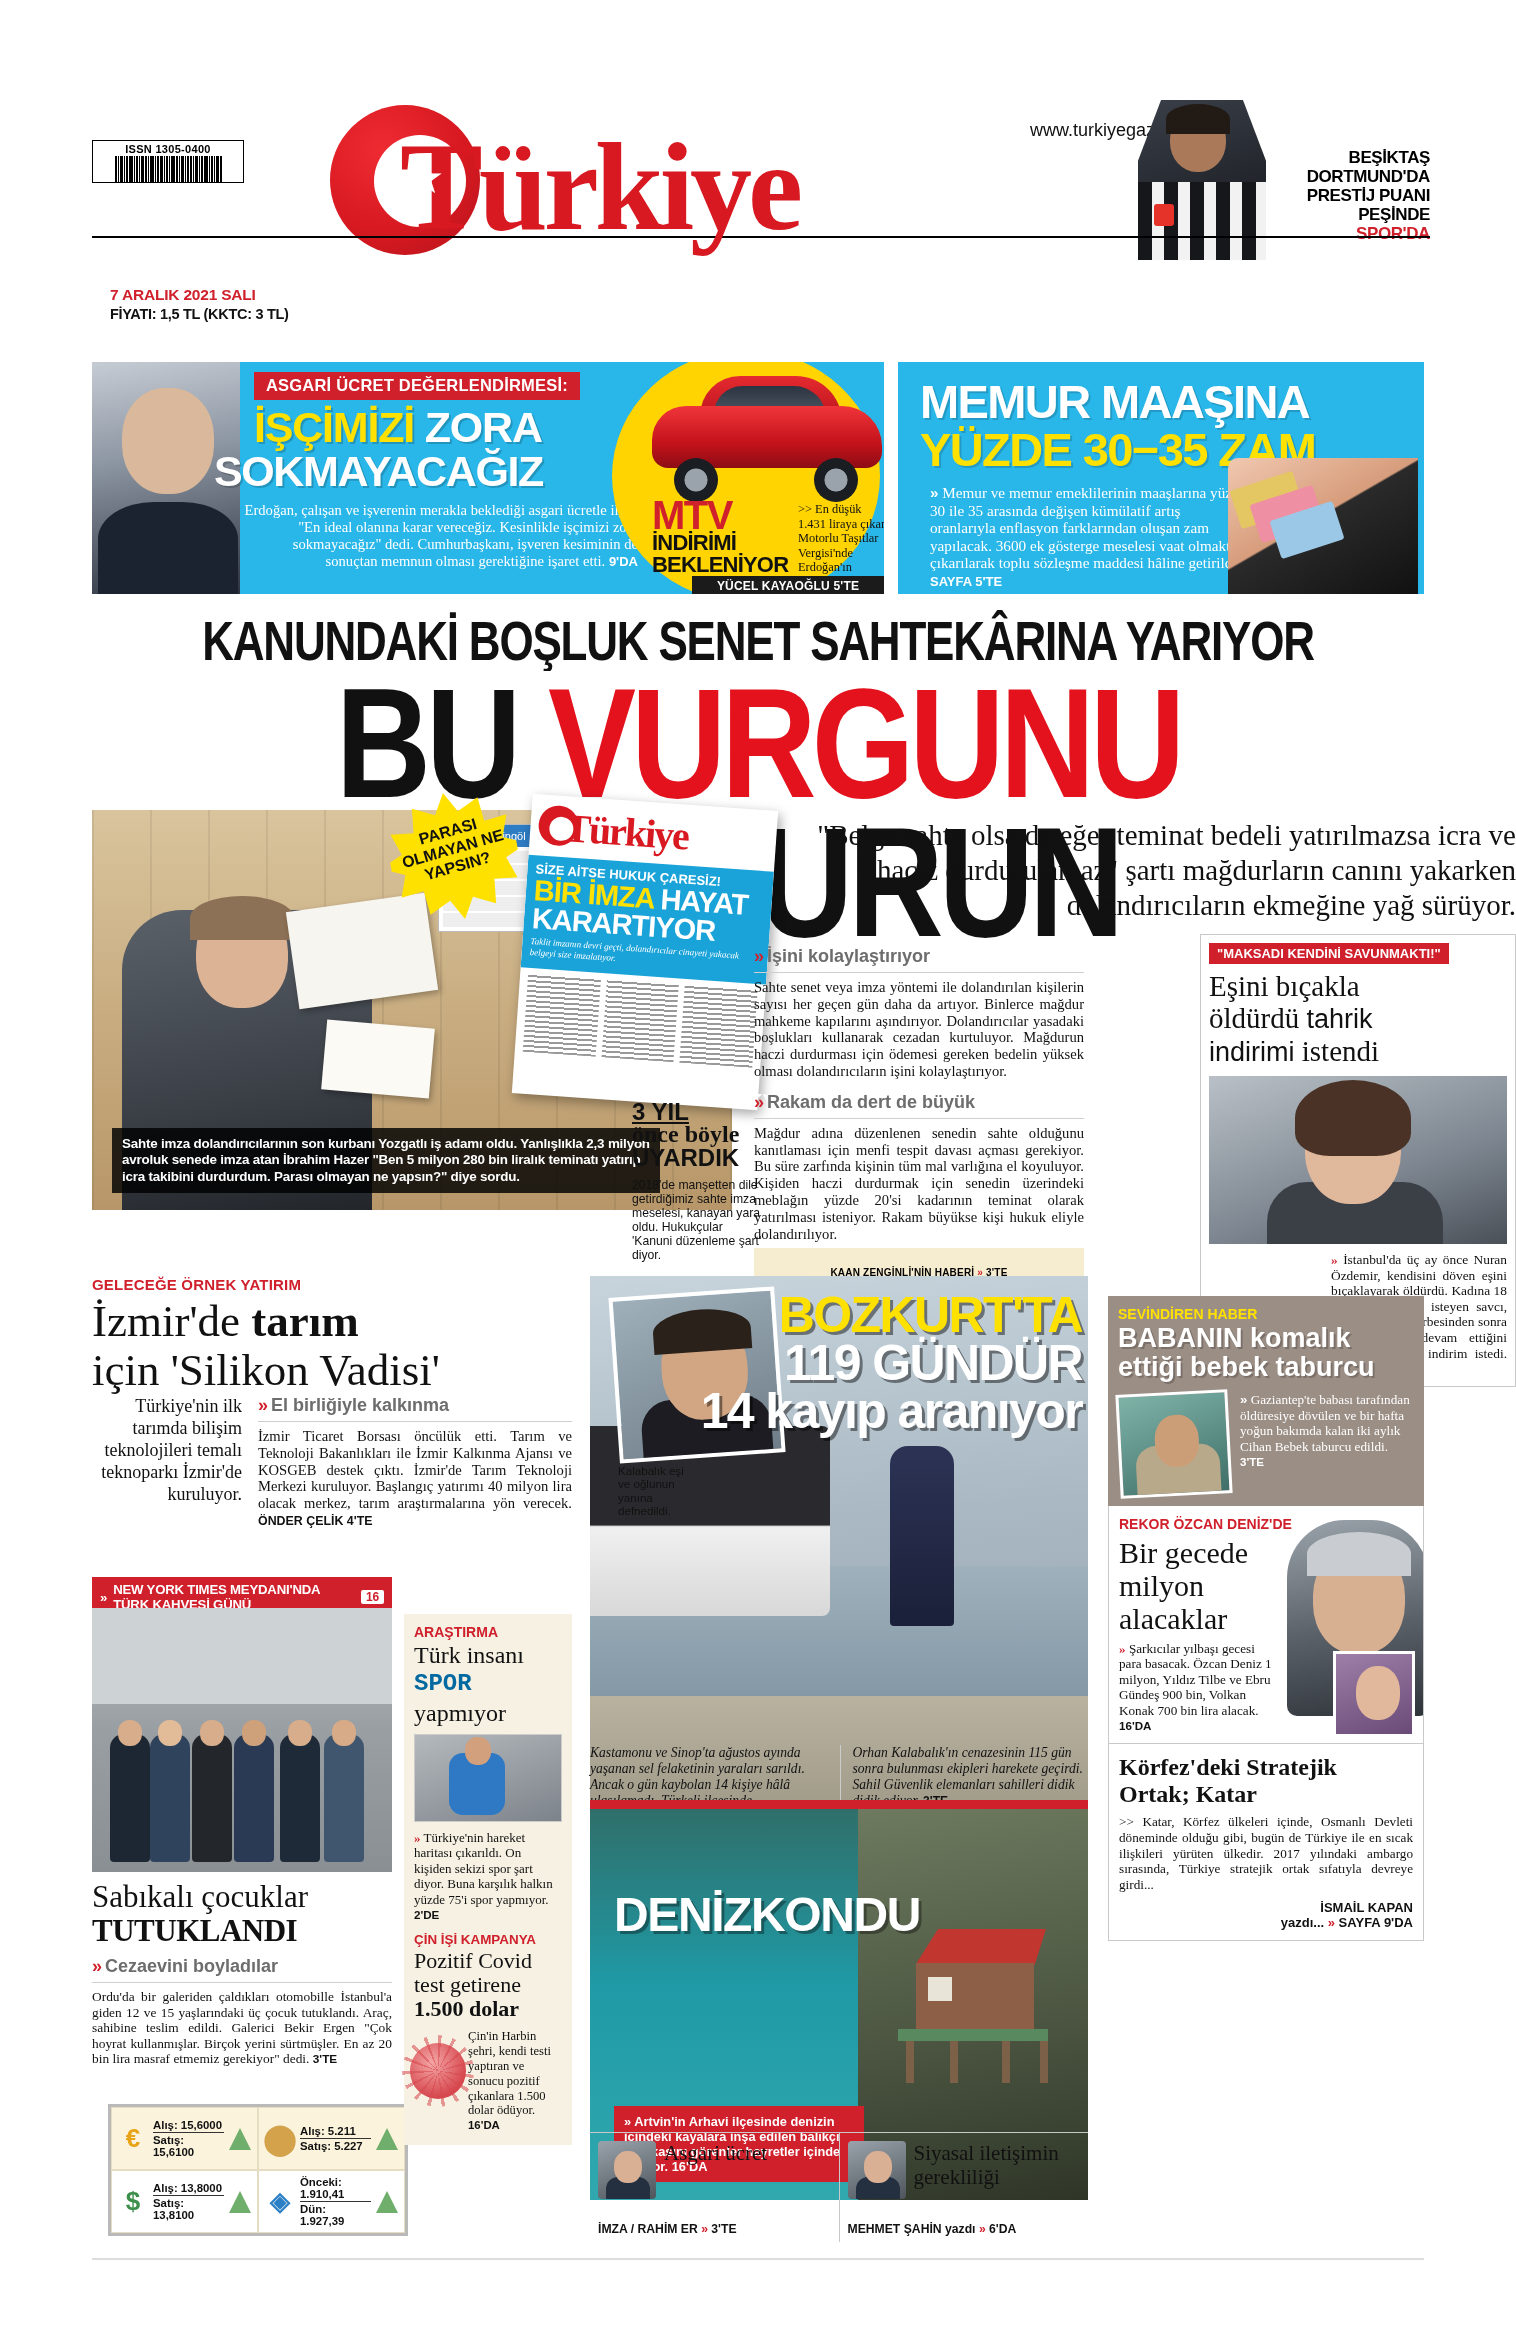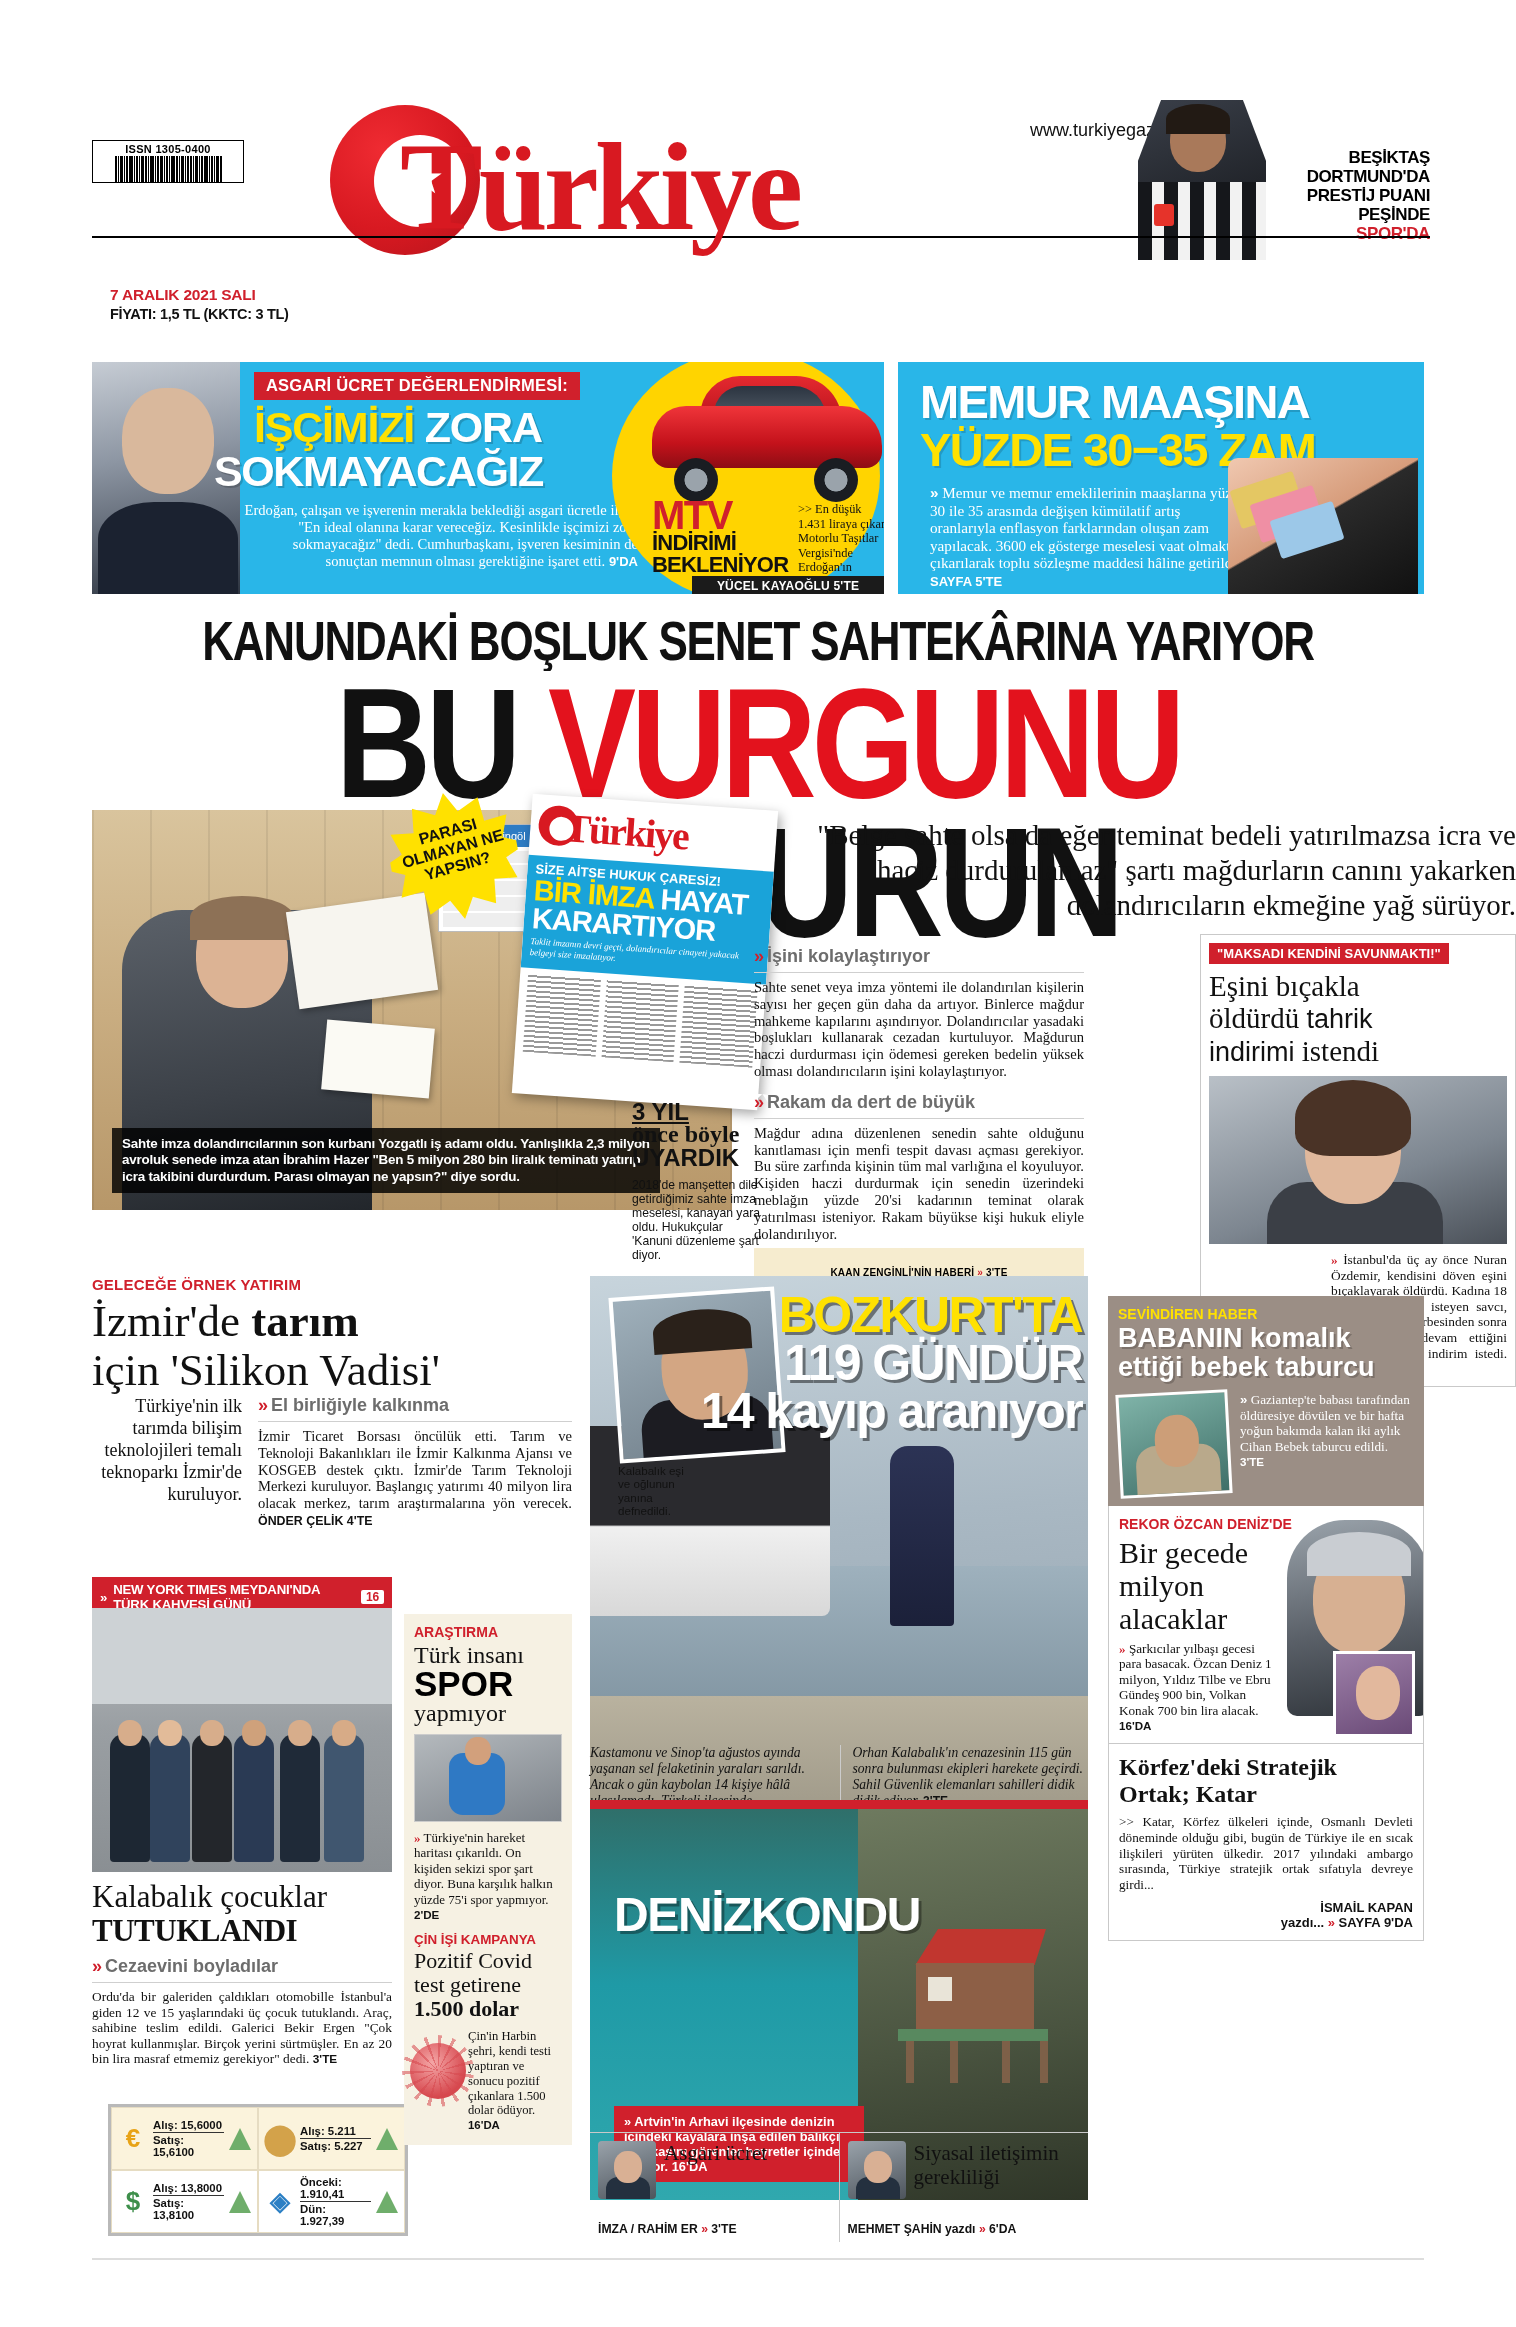--- a/index.html
+++ b/index.html
@@ -470,21 +470,21 @@
   .ratecell .vals .b{padding-top:1px;}
   .arrow-up{width:0;height:0;border-left:11px solid transparent;border-right:11px solid transparent;
     border-bottom:22px solid #6fae6b;}
 
   
   .arast{
     position:absolute;left:404px;top:1614px;width:168px;background:#f6f1e3;padding:10px 10px 12px 10px;
   }
   .arast .kick{font-family:"Liberation Sans",sans-serif;font-weight:bold;font-size:14px;color:#d0202c;}
   .arast .h1{font-family:"Liberation Serif",serif;font-size:24px;line-height:26px;color:#111;margin-top:2px;}
-  .arast .h2{font-family:Liberation Sans, sans-serif;font-weight:bold;font-size:35px;line-height:32px;color:#000000;}
+  .arast .h2{font-family:Liberation Mono, monospace;font-weight:bold;font-size:24px;line-height:32px;color:#0369a1;}
   .arast .h3{font-family:"Liberation Serif",serif;font-size:24px;line-height:26px;color:#111;}
   .arast .ph{margin-top:8px;height:88px;border:1px solid #ccc;position:relative;overflow:hidden;
     background:linear-gradient(160deg,#b4b9bd 0%,#7d838a 100%);}
   .arast .ph .man{position:absolute;left:34px;top:18px;width:56px;height:62px;background:#2f79c4;border-radius:14px;}
   .arast .ph .man i{position:absolute;left:16px;top:-16px;width:26px;height:28px;border-radius:46%;background:#d2a07c;}
   .arast .body{font-family:"Liberation Serif",serif;font-size:13px;line-height:15.4px;color:#111;margin-top:8px;}
   .arast .body b{font-family:"Liberation Sans",sans-serif;font-size:11.6px;}
   .arast .kick2{font-family:"Liberation Sans",sans-serif;font-weight:bold;font-size:13.4px;color:#d0202c;margin-top:10px;}
   .arast .h4{font-family:"Liberation Serif",serif;font-size:22px;line-height:24px;color:#111;margin-top:2px;}
   .arast .h4 b{font-weight:bold;}
@@ -876,21 +876,21 @@
       <div class="p" style="left:142px;background:#2a3a54">
           <i style="background:#cfa17b"></i>
         </div>
       <div class="p" style="left:188px;background:#1f2a38">
           <i></i>
         </div>
       <div class="p" style="left:232px;background:#40566f">
           <i style="background:#d7ab87"></i>
         </div>
     </div>
-    <div class="h1">Kalabalık çocuklar</div>
+    <div class="h1">Sabıkalı çocuklar</div>
     <div class="h2">TUTUKLANDI</div>
     <div class="sub">
       <div class="subhead">
         <span class="cv">»</span><span>Cezaevini boyladılar</span>
       </div>
     </div>
     <div class="body">
       <span>Ordu'da bir galeriden çaldıkları otomobille İstanbul'a giden 12 ve 15 yaşlarındaki üç çocuk tutuklandı. Araç, sahibine teslim edildi. Galerici Bekir Ergen "Çok hoyrat kullanmışlar. Birçok yerini sürtmüşler. En az 20 bin lira masraf etmemiz gerekiyor" dedi.</span> <b>3'TE</b>
     </div>
   </div>

